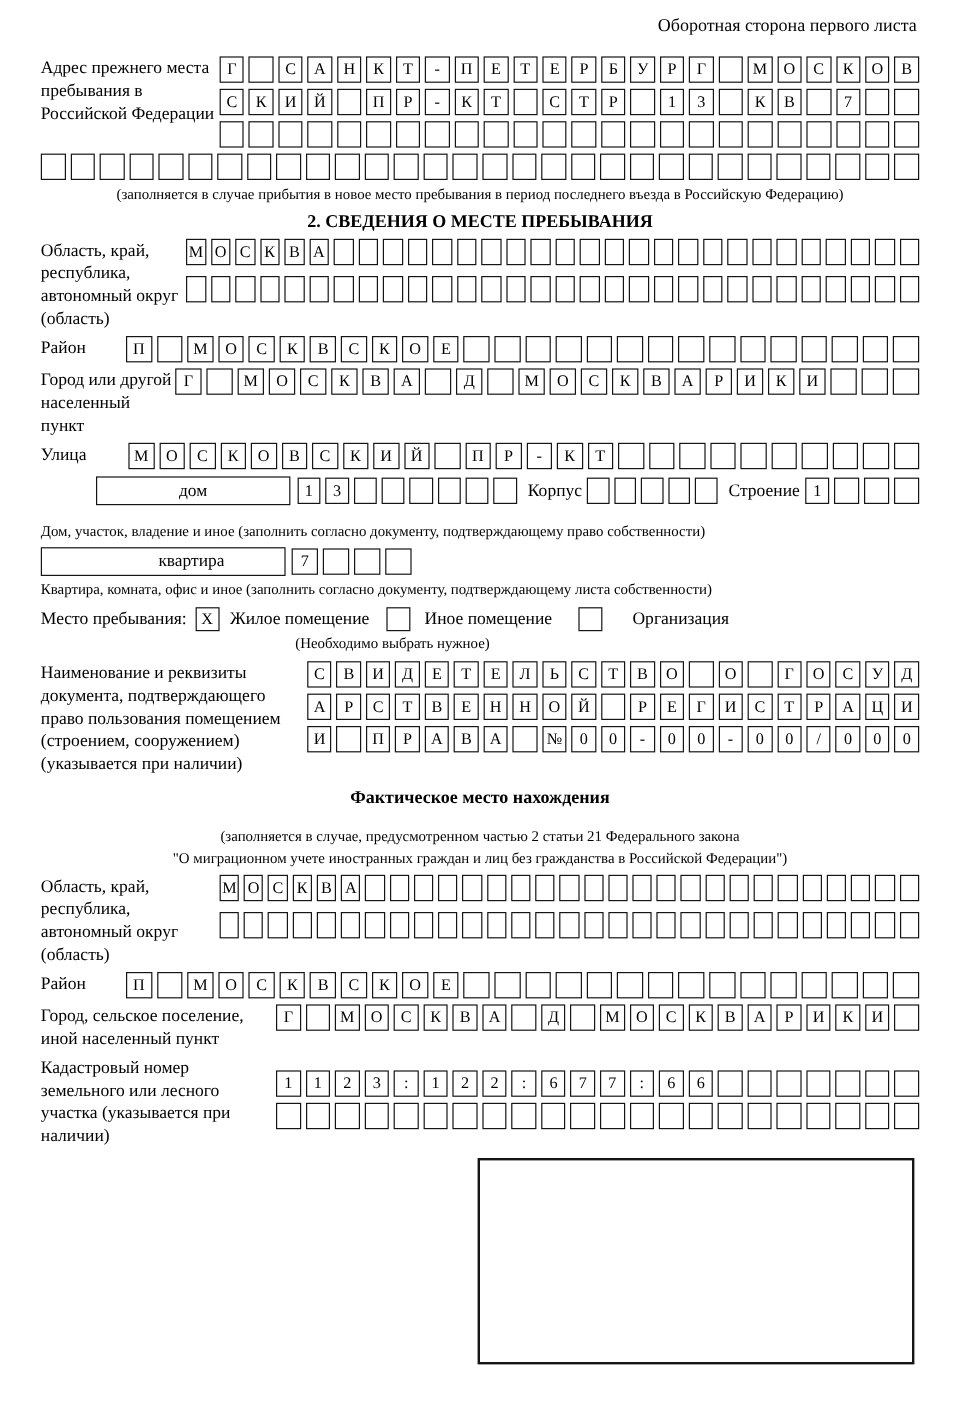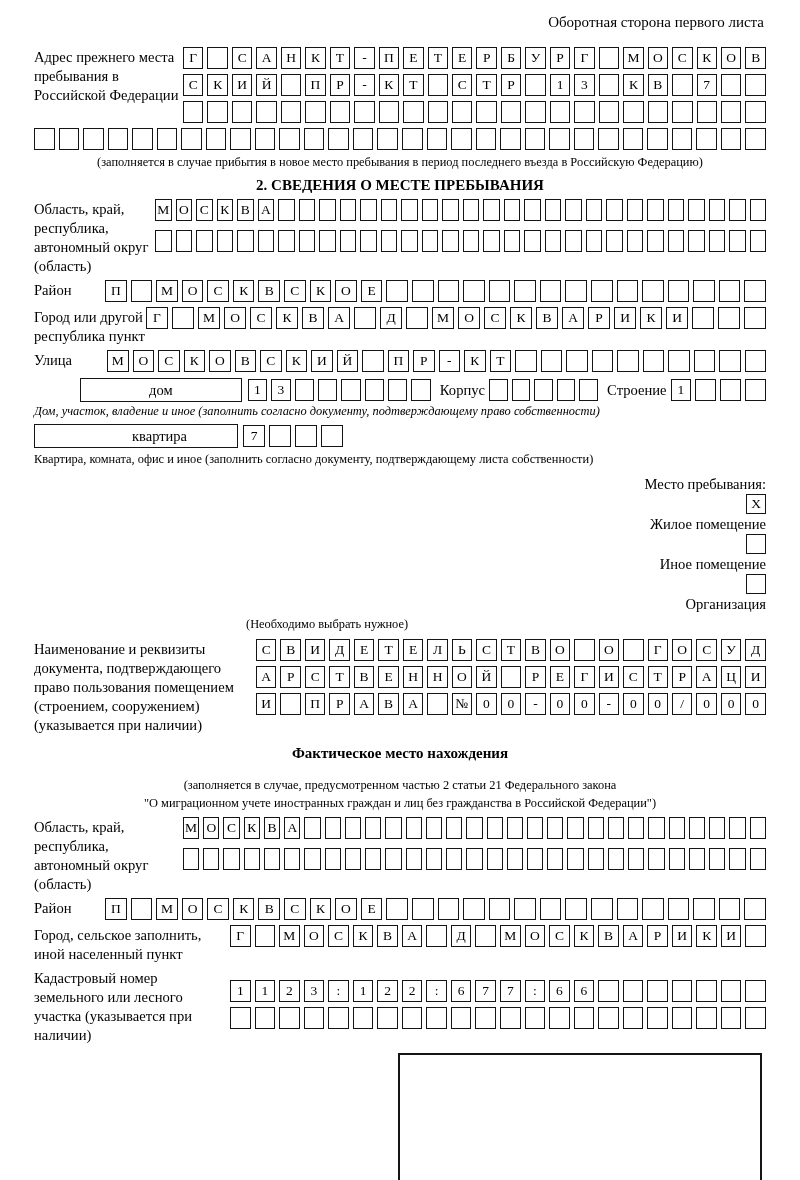--- a/index.html
+++ b/index.html
@@ -286,21 +286,21 @@
           <div class="cell"></div>
           <div class="cell"></div>
           <div class="cell"></div>
           <div class="cell"></div>
           <div class="cell"></div>
         </div>
       </div>
   </div>
 
   <div class="frow" style="margin-top:5px;">
-    <div class="flabel w-city1">Город или другой республика пункт</div>
+    <div class="flabel w-city1">Город или другой населенный пункт</div>
     <div class="rows">
         <div class="cellrow">
           <div class="cell">Г</div>
           <div class="cell"></div>
           <div class="cell">М</div>
           <div class="cell">О</div>
           <div class="cell">С</div>
           <div class="cell">К</div>
           <div class="cell">В</div>
           <div class="cell">А</div>
@@ -379,34 +379,34 @@
         <div class="cell"></div>
       </div>
     <div class="inl-lbl" style="margin-left:9px;">Строение</div>
     <div class="cellrow" style="width:98px; margin-left:4px;">
         <div class="cell">1</div>
         <div class="cell"></div>
         <div class="cell"></div>
         <div class="cell"></div>
       </div>
   </div>
-  <div class="caption" style="margin-top:2px;font-style:italic;">Дом, участок, владение и иное (заполнить согласно документу, подтверждающему право собственности)</div>
+  <div class="caption" style="margin-top:15px;">Дом, участок, владение и иное (заполнить согласно документу, подтверждающему право собственности)</div>
 
   <div class="frow" style="margin-top:5px; align-items:center;">
     <div class="widebox" style="width:204px;padding-left:47px;">квартира</div>
     <div class="cellrow" style="width:100px; margin-left:5px;">
         <div class="cell">7</div>
         <div class="cell"></div>
         <div class="cell"></div>
         <div class="cell"></div>
       </div>
   </div>
   <div class="caption" style="margin-top:4px;">Квартира, комната, офис и иное (заполнить согласно документу, подтверждающему листа собственности)</div>
 
-  <div class="frow" style="margin-top:7px; align-items:flex-end;flex-direction:column;">
+  <div class="frow" style="margin-top:7px; align-items:center;">
     <div class="stay-lbl">Место пребывания:</div>
     <div class="markbox" style="margin-left:7px;">X</div>
     <div class="stay-lbl" style="margin-left:9px;">Жилое помещение</div>
     <div class="markbox" style="margin-left:14px;"></div>
     <div class="stay-lbl" style="margin-left:12px;">Иное помещение</div>
     <div class="markbox" style="margin-left:22px;"></div>
     <div class="stay-lbl" style="margin-left:25px;">Организация</div>
   </div>
   <div class="caption" style="margin-top:3px; margin-left:212px;">(Необходимо выбрать нужное)</div>
 
@@ -586,21 +586,21 @@
           <div class="cell"></div>
           <div class="cell"></div>
           <div class="cell"></div>
           <div class="cell"></div>
           <div class="cell"></div>
         </div>
       </div>
   </div>
 
   <div class="frow" style="margin-top:5px;">
-    <div class="flabel w-city2">Город, сельское заполнить, иной населенный пункт</div>
+    <div class="flabel w-city2">Город, сельское поселение, иной населенный пункт</div>
     <div class="rows">
         <div class="cellrow">
           <div class="cell">Г</div>
           <div class="cell"></div>
           <div class="cell">М</div>
           <div class="cell">О</div>
           <div class="cell">С</div>
           <div class="cell">К</div>
           <div class="cell">В</div>
           <div class="cell">А</div>

